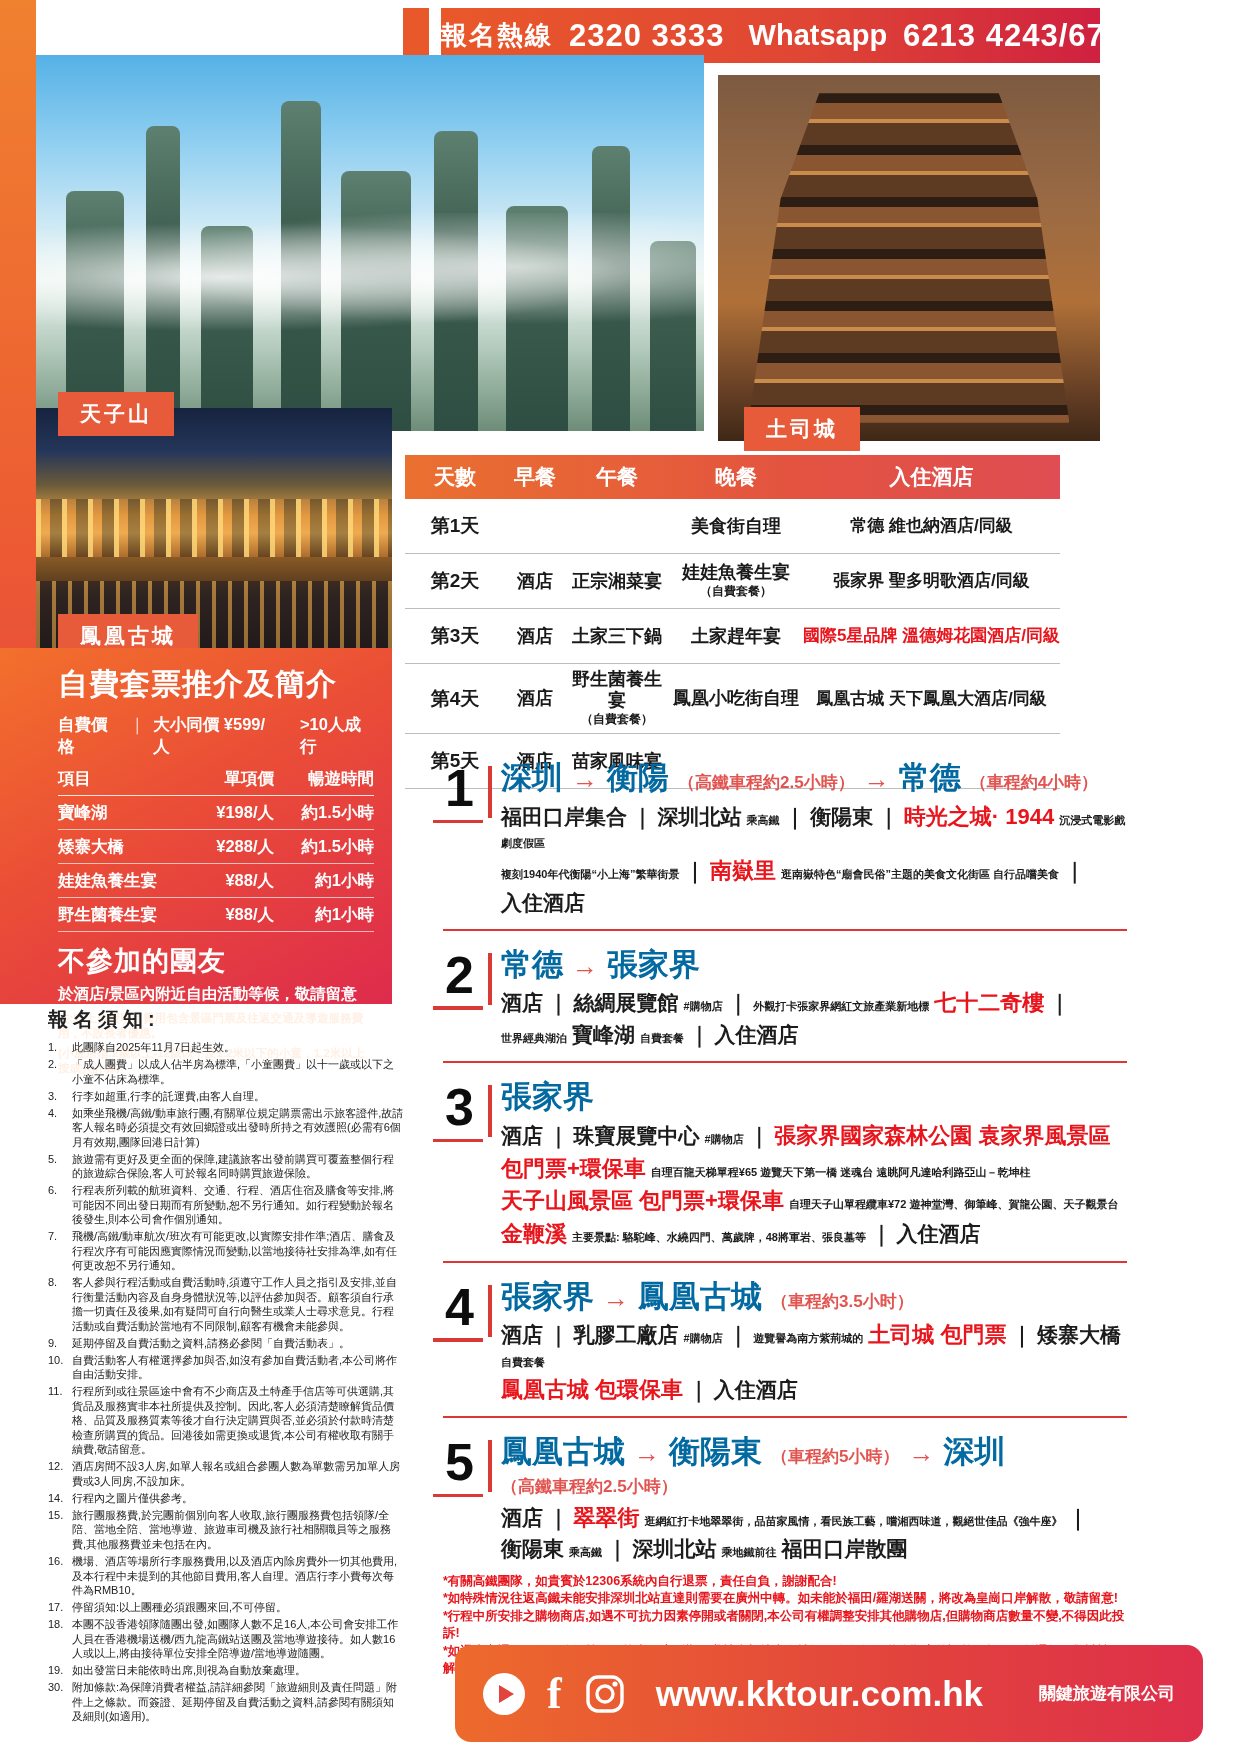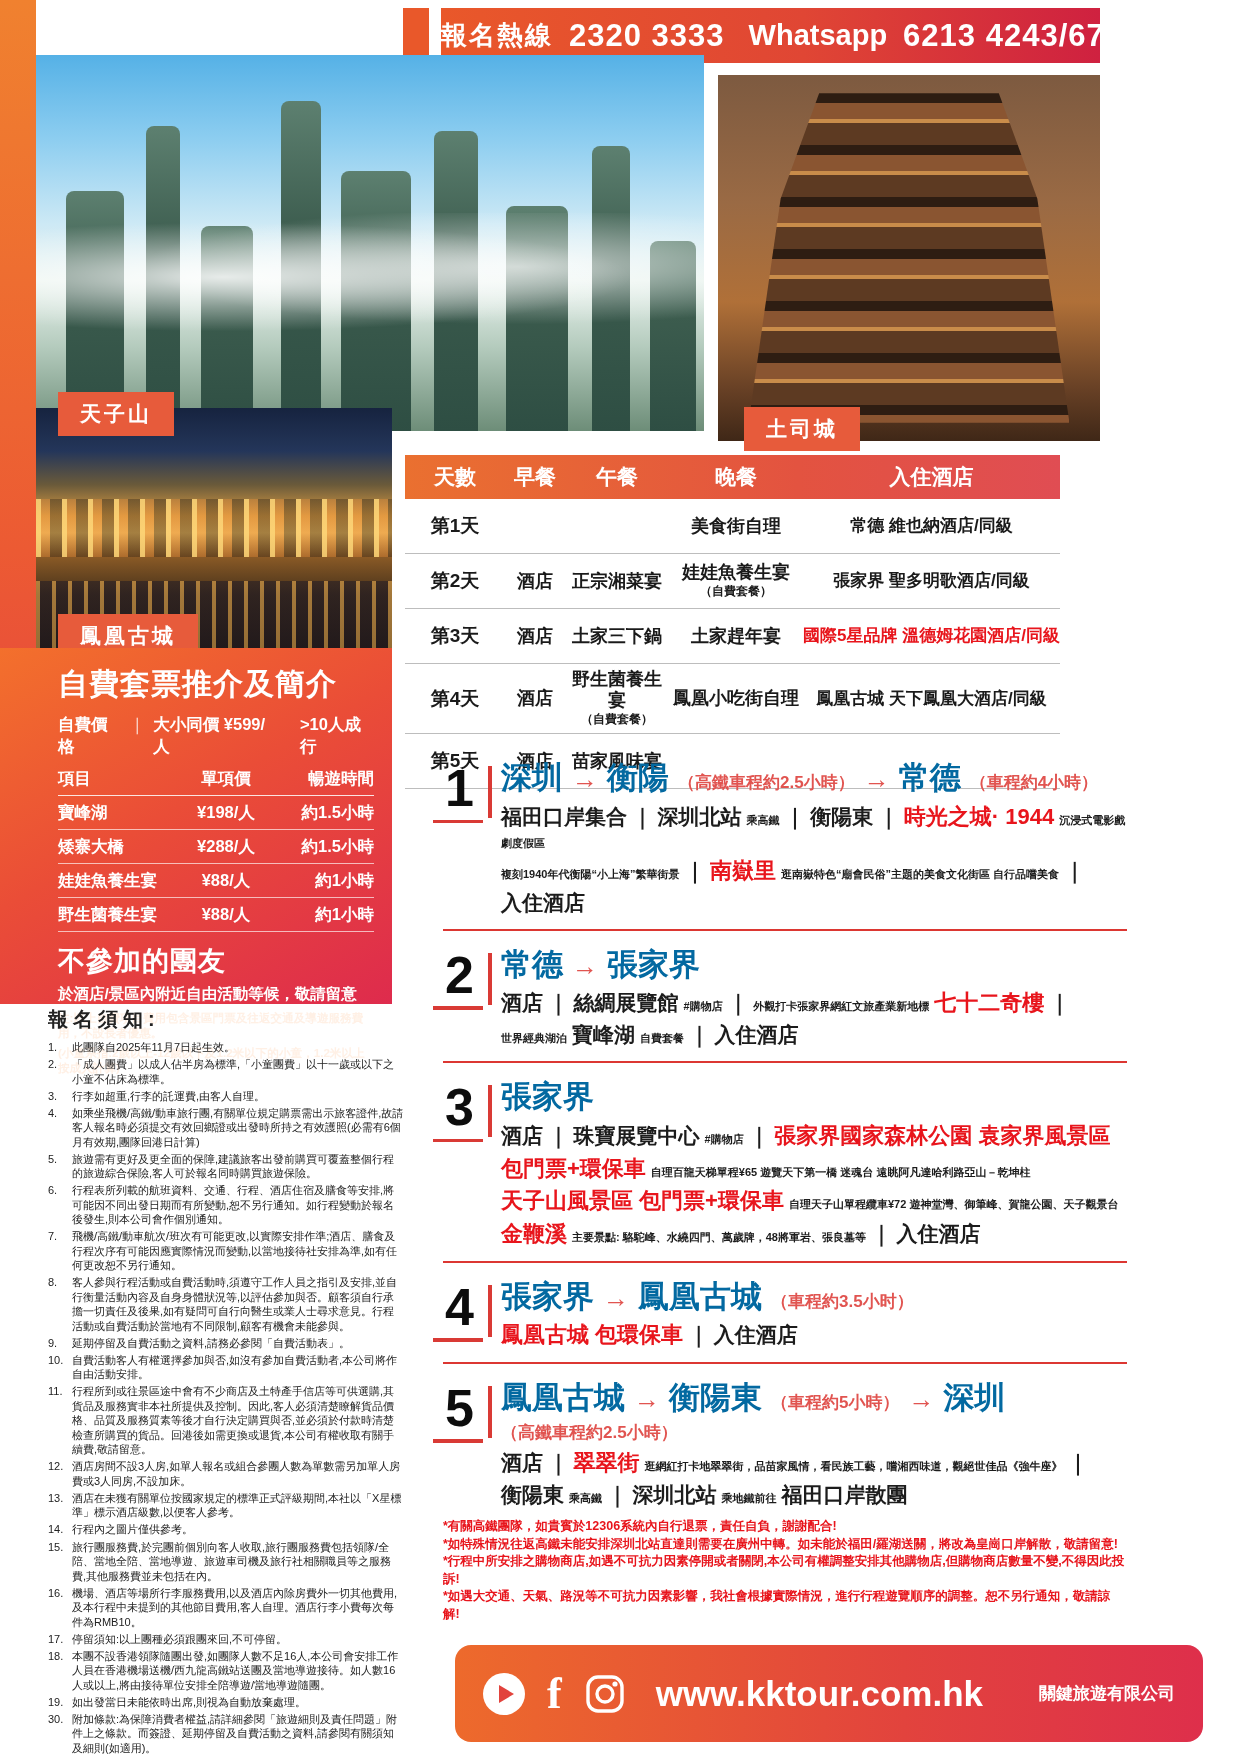--- a/index.html
+++ b/index.html
@@ -56,21 +56,21 @@
   .promo{position:absolute;left:0;top:648px;width:392px;height:356px;box-sizing:border-box;
     background:linear-gradient(150deg,#f3702c 0%,#ea4d37 45%,#de2b4d 100%);
     color:#fff;padding:16px 18px 0 58px;}
   .promo-title{font-size:30px;font-weight:800;letter-spacing:1px;}
   .price-line{margin-top:9px;font-size:16.5px;font-weight:700;display:flex;align-items:baseline;gap:8px;}
   .price-line .bar{font-weight:400;opacity:.9;}
   .price-line .min{margin-left:16px;}
   .promo-table{margin-top:4px;font-size:16.5px;font-weight:700;}
   .promo-row{display:grid;grid-template-columns:1fr 96px 100px;padding:5.5px 0;align-items:center;border-bottom:1px solid rgba(255,255,255,.65);}
   .promo-row.head{border-bottom:1px solid rgba(255,255,255,.85);}
-  .promo-row .pc{text-align:center;}
+  .promo-row .pc{text-align:right;}
   .promo-row .pd{text-align:right;}
   .nonjoin-title{font-size:27px;font-weight:800;margin-top:11px;letter-spacing:1px;}
   .nonjoin-line{font-size:15.5px;font-weight:700;margin-top:5px;}
   .promo-note{font-size:11.6px;font-weight:600;margin-top:5px;line-height:1.3;color:rgba(255,240,228,.97);}
 
   
   .notes{position:absolute;left:48px;top:1006px;width:356px;color:#222;}
   .notes-title{font-size:20px;font-weight:600;letter-spacing:5px;margin-bottom:7px;}
   .note-item{display:flex;font-size:11px;line-height:1.32;margin-bottom:2.5px;font-weight:500;}
   .note-item .n{width:24px;flex:none;}
@@ -346,24 +346,20 @@
         </div>
         <div class="note-item">
           <span class="n">11.</span>
           <span class="t">行程所到或往景區途中會有不少商店及土特產手信店等可供選購,其貨品及服務實非本社所提供及控制。因此,客人必須清楚瞭解貨品價格、品質及服務質素等後才自行決定購買與否,並必須於付款時清楚檢查所購買的貨品。回港後如需更換或退貨,本公司有權收取有關手續費,敬請留意。</span>
         </div>
         <div class="note-item">
           <span class="n">12.</span>
           <span class="t">酒店房間不設3人房,如單人報名或組合參團人數為單數需另加單人房費或3人同房,不設加床。</span>
         </div>
         <div class="note-item">
-          <span class="n">13.</span>
-          <span class="t">酒店在未獲有關單位按國家規定的標準正式評級期間,本社以「X星標準」標示酒店級數,以便客人參考。</span>
-        </div>
-        <div class="note-item">
           <span class="n">14.</span>
           <span class="t">行程內之圖片僅供參考。</span>
         </div>
         <div class="note-item">
           <span class="n">15.</span>
           <span class="t">旅行團服務費,於完團前個別向客人收取,旅行團服務費包括領隊/全陪、當地全陪、當地導遊、旅遊車司機及旅行社相關職員等之服務費,其他服務費並未包括在內。</span>
         </div>
         <div class="note-item">
           <span class="n">16.</span>
           <span class="t">機場、酒店等場所行李服務費用,以及酒店內除房費外一切其他費用,及本行程中未提到的其他節目費用,客人自理。酒店行李小費每次每件為RMB10。</span>
@@ -434,20 +430,21 @@
       <div class="redline"></div>
       <div class="section">
         <span class="sec-num">4</span>
         <div class="sec-head">
           <span class="seg-city">張家界</span>
           <span class="seg-arrow">→</span>
           <span class="seg-city">鳳凰古城</span>
           <span class="seg-paren">（車程約3.5小时）</span>
         </div>
         <div class="sec-lines">
+          <div class="line"><span class="sg-b">酒店</span><span class="sg-b">｜</span><span class="sg-b">乳膠工廠店</span><span class="sg-s">#購物店</span><span class="sg-b">｜</span><span class="sg-s">遊覽譽為南方紫荊城的</span><span class="sg-rb">土司城 包門票</span><span class="sg-b">｜</span><span class="sg-b">矮寨大橋</span><span class="sg-s">自費套餐</span></div>
           <div class="line"><span class="sg-rb">鳳凰古城 包環保車</span><span class="sg-b">｜</span><span class="sg-b">入住酒店</span></div>
         </div>
       </div>
       <div class="redline"></div>
       <div class="section">
         <span class="sec-num">5</span>
         <div class="sec-head">
           <span class="seg-city">鳳凰古城</span>
           <span class="seg-arrow">→</span>
           <span class="seg-city">衡陽東</span>

